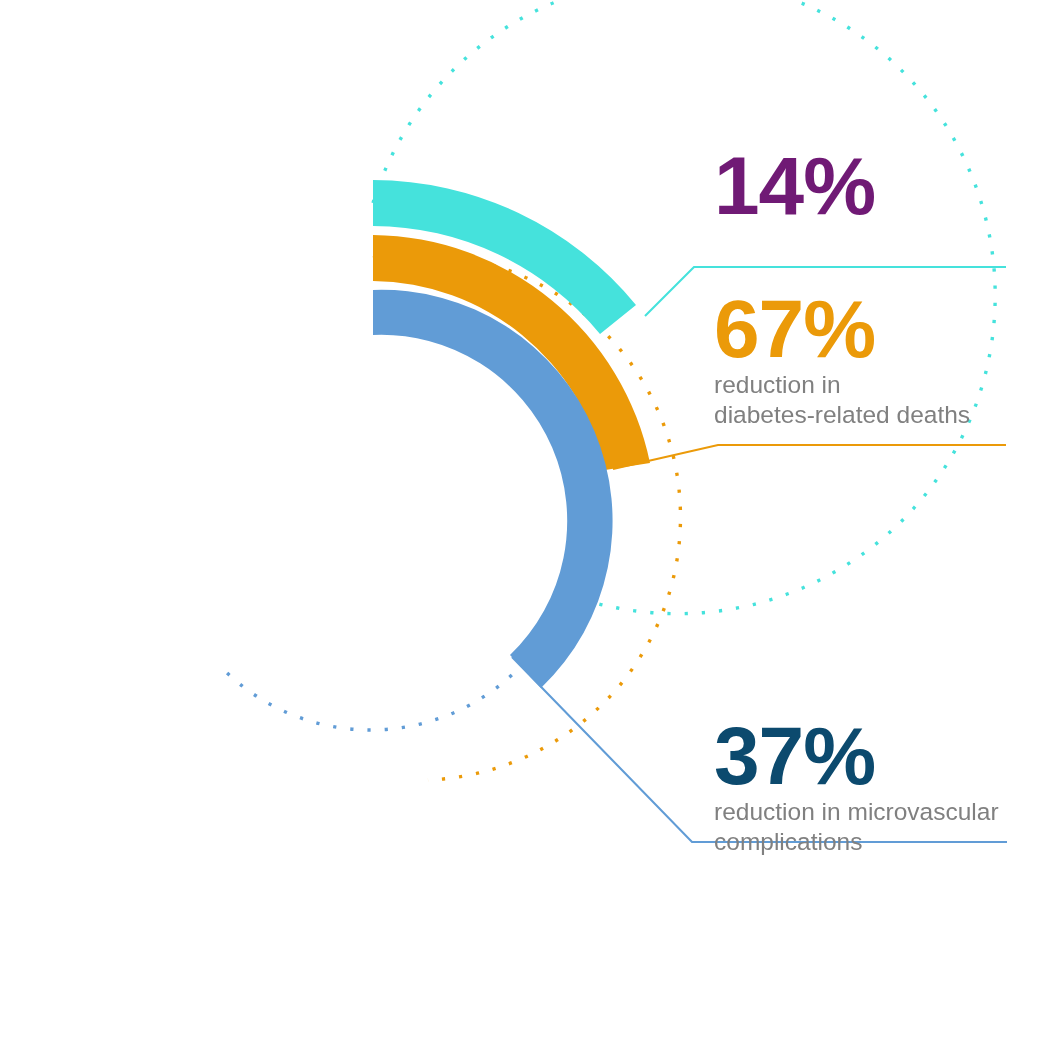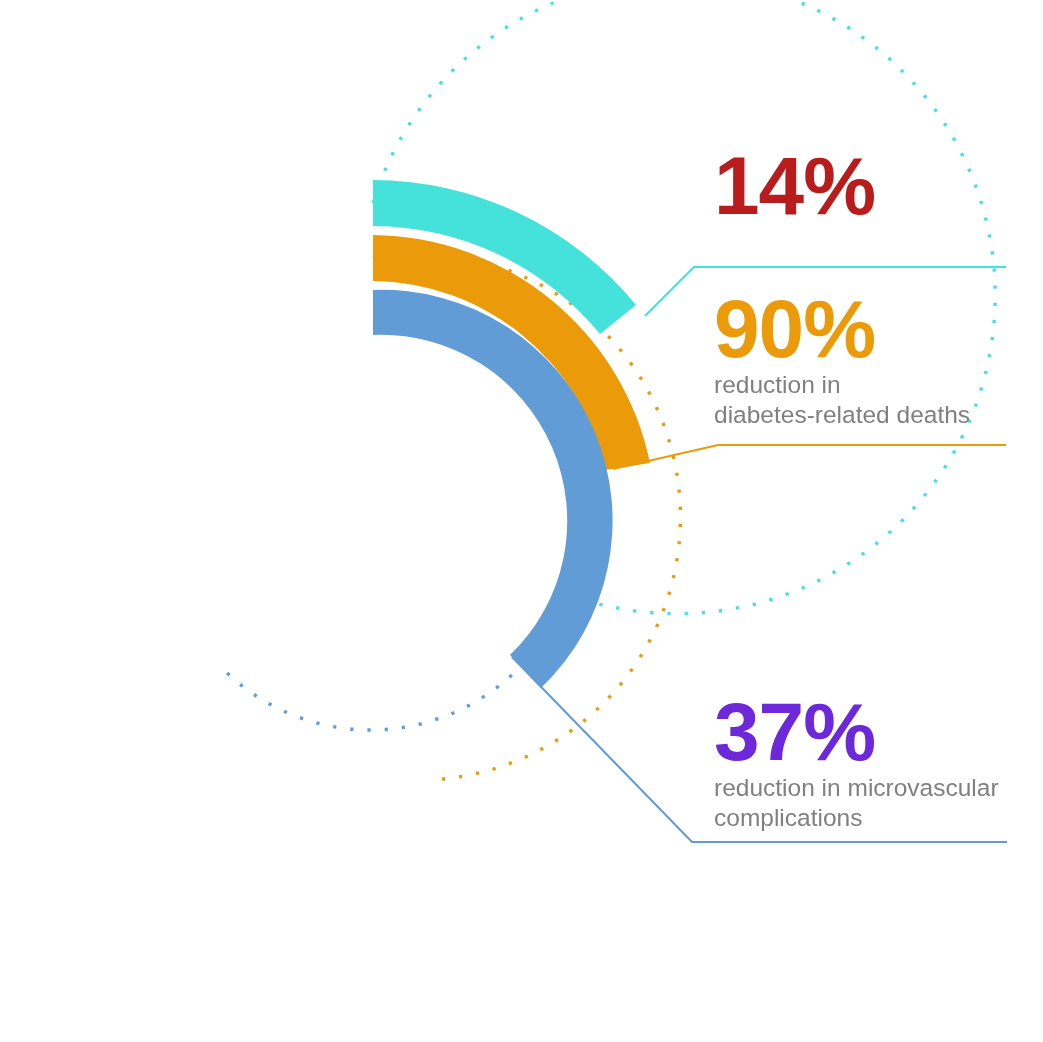--- a/index.html
+++ b/index.html
@@ -54,23 +54,23 @@
   #callout-diabetes {
     left: 714px;
     top: 291px;
     width: 300px;
   }
   #callout-micro {
     left: 714px;
     top: 694px;
     width: 302px;
   }
-  .value-cyan { color: #b91c1c; }
+  .value-cyan { color: #701a75; }
   .value-orange { color: #EB9A09; }
-  .value-blue { color: #6d28d9; }
+  .value-blue { color: #0c4a6e; margin-top: 24px; }
 </style>
 </head>
 <body>
 
 <div id="infographic">
 
   <svg id="rings-svg" viewBox="0 0 1043 1042" aria-label="Concentric progress donut chart">
 
     <g fill="none" stroke-linecap="butt">
       <path d="M 373 203 A 318 318 0 1 1 567 594" stroke="#45E2DC" stroke-width="3.4" stroke-dasharray="3.2 14"></path>
@@ -104,21 +104,21 @@
       <polyline stroke="#EB9A09" points="613,469 718,445 1006,445"></polyline>
       <polyline stroke="#619CD6" points="512,657 692,842 1007,842"></polyline>
     </g>
   </svg>
 
   <div class="callout" id="callout-heart">
     <span class="callout-value value-cyan">14%</span>
   </div>
 
   <div class="callout" id="callout-diabetes">
-    <span class="callout-value value-orange">90%</span>
+    <span class="callout-value value-orange">67%</span>
     <span class="callout-desc">reduction in
 diabetes-related deaths</span>
   </div>
 
   <div class="callout" id="callout-micro">
     <span class="callout-value value-blue">37%</span>
     <span class="callout-desc">reduction in microvascular
 complications</span>
   </div>
 

